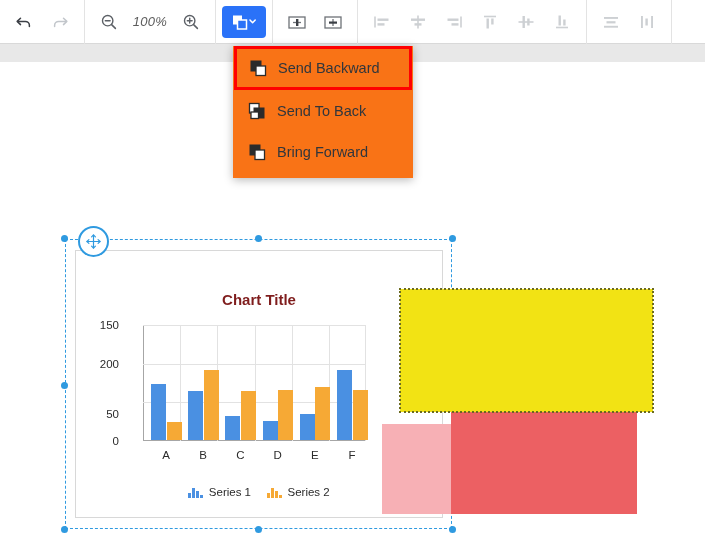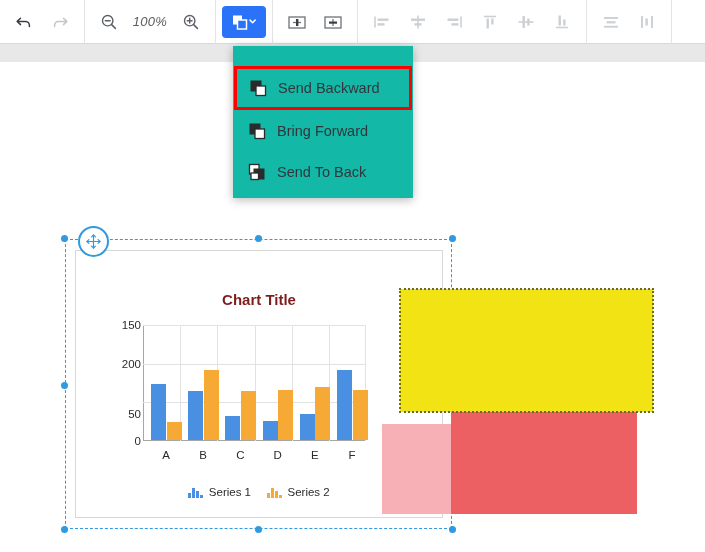--- a/index.html
+++ b/index.html
@@ -79,23 +79,23 @@
     height: 490px;
     background: #ffffff;
   }
 
   
   .menu {
     position: absolute;
     left: 233px;
     top: 46px;
     width: 180px;
-    background: #14b8a6;
+    background: #f97316;
     box-shadow: 0 2px 9px rgba(0,0,0,.28);
-    padding: 20px 0 6px 0;
+    padding: 0 0 6px 0;
     box-sizing: border-box;
     z-index: 40;
   }
   .menu-item {
     height: 41px;
     display: flex;
     align-items: center;
     padding-left: 14px;
     box-sizing: border-box;
     font-size: 14.5px;
@@ -198,21 +198,21 @@
   .gridline-v {
     position: absolute;
     top: 0;
     width: 1px;
     height: 100%;
     background: #e2e2e2;
   }
   .ytick {
     position: absolute;
     right: 100%;
-    margin-right: 2px;
+    margin-right: 24px;
     font-size: 11.5px;
     color: #2b2b2b;
     transform: translateY(-50%);
     white-space: nowrap;
   }
   .xtick {
     position: absolute;
     top: 100%;
     margin-top: 8px;
     font-size: 11.5px;
@@ -517,31 +517,31 @@
         <rect x="2.5" y="2.5" width="11" height="11" fill="#2b2b2b"></rect>
         <rect x="8" y="8" width="9.5" height="9.5" fill="#ffffff" stroke="#2b2b2b" stroke-width="1.3"></rect>
       </svg>
     </span>
     <span class="menu-label">Send Backward</span>
   </div>
 
   <div class="menu-item">
     <span class="menu-ico">
       <svg width="20" height="20" viewBox="0 0 20 20">
-        <rect x="2.5" y="2.5" width="11" height="11" fill="#2b2b2b"></rect>
-        <rect x="8" y="8" width="9.5" height="9.5" fill="#ffffff" stroke="#2b2b2b" stroke-width="1.3"></rect>
-      </svg>
-    </span>
-    <span class="menu-label">Bring Forward</span>
-  </div>
-
-  <div class="menu-item">
-    <span class="menu-ico">
-      <svg width="20" height="20" viewBox="0 0 20 20">
         <rect x="2.5" y="2.5" width="9.5" height="9.5" fill="#ffffff" stroke="#2b2b2b" stroke-width="1.3"></rect>
         <rect x="6.5" y="6.5" width="11" height="11" fill="#2b2b2b"></rect>
         <rect x="4" y="11" width="7.5" height="6.5" fill="#ffffff" stroke="#2b2b2b" stroke-width="1.3"></rect>
       </svg>
     </span>
     <span class="menu-label">Send To Back</span>
   </div>
 
+  <div class="menu-item">
+    <span class="menu-ico">
+      <svg width="20" height="20" viewBox="0 0 20 20">
+        <rect x="2.5" y="2.5" width="11" height="11" fill="#2b2b2b"></rect>
+        <rect x="8" y="8" width="9.5" height="9.5" fill="#ffffff" stroke="#2b2b2b" stroke-width="1.3"></rect>
+      </svg>
+    </span>
+    <span class="menu-label">Bring Forward</span>
+  </div>
+
 </div>
 
 </body></html>

